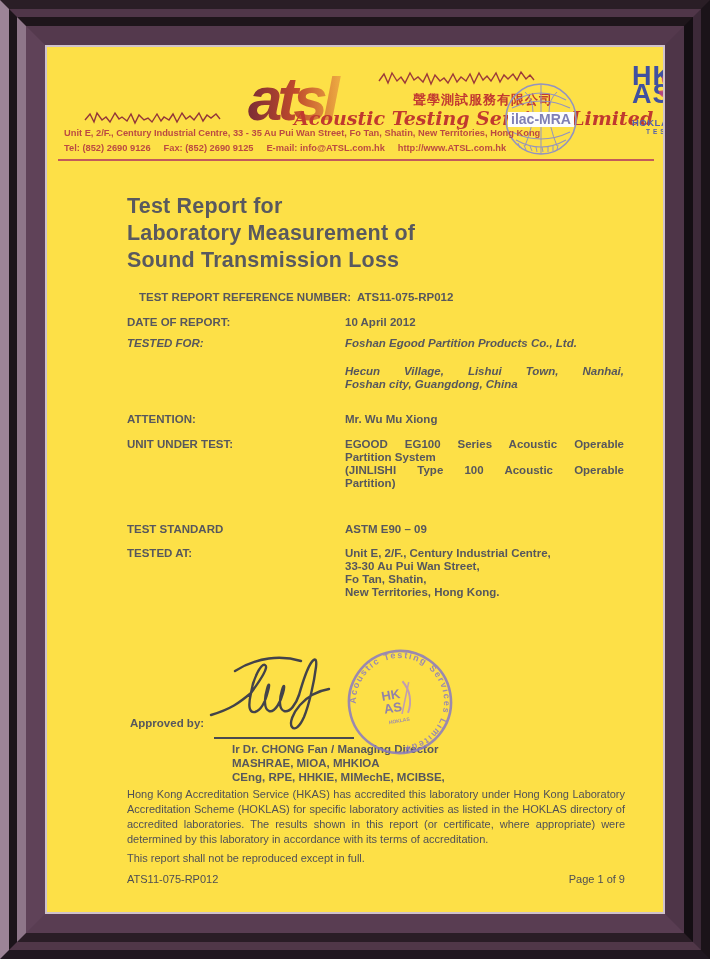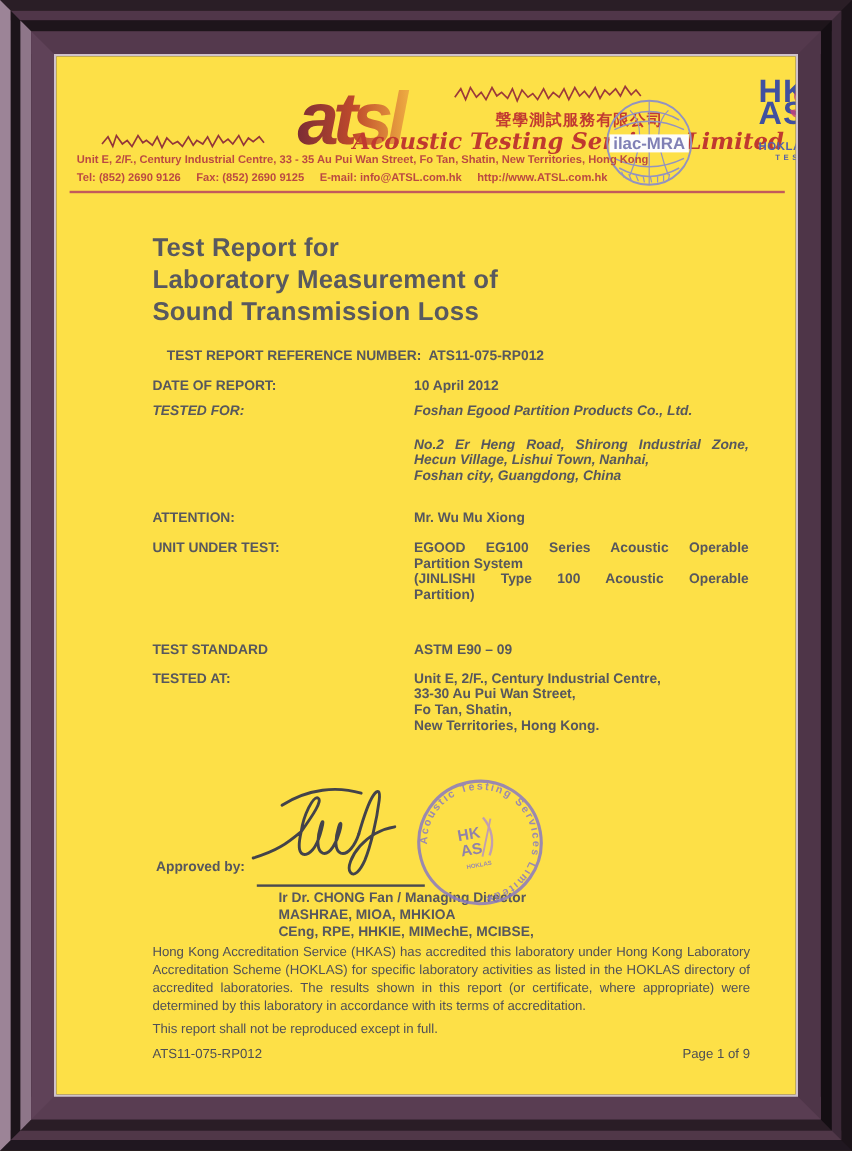--- a/index.html
+++ b/index.html
@@ -139,21 +139,20 @@
     <div class="frow" style="margin-bottom:8px;">
       <div class="flabel">DATE OF REPORT:</div>
       <div class="fvalue">10 April 2012</div>
     </div>
 
     <div class="frow" style="margin-bottom:22px;font-style:italic;">
       <div class="flabel">TESTED FOR:</div>
       <div class="fvalue">
         <div>Foshan Egood Partition Products Co., Ltd.</div>
         <div class="block-justify-first" style="margin-top:15px;">
-                      <div>No.2 Er Heng Road, Shirong Industrial Zone,</div>
                       <div>Hecun Village, Lishui Town, Nanhai,</div>
                       <div>Foshan city, Guangdong, China</div>
                     </div>
       </div>
     </div>
 
     <div class="frow" style="margin-bottom:12px;">
       <div class="flabel">ATTENTION:</div>
       <div class="fvalue">Mr. Wu Mu Xiong</div>
     </div>

